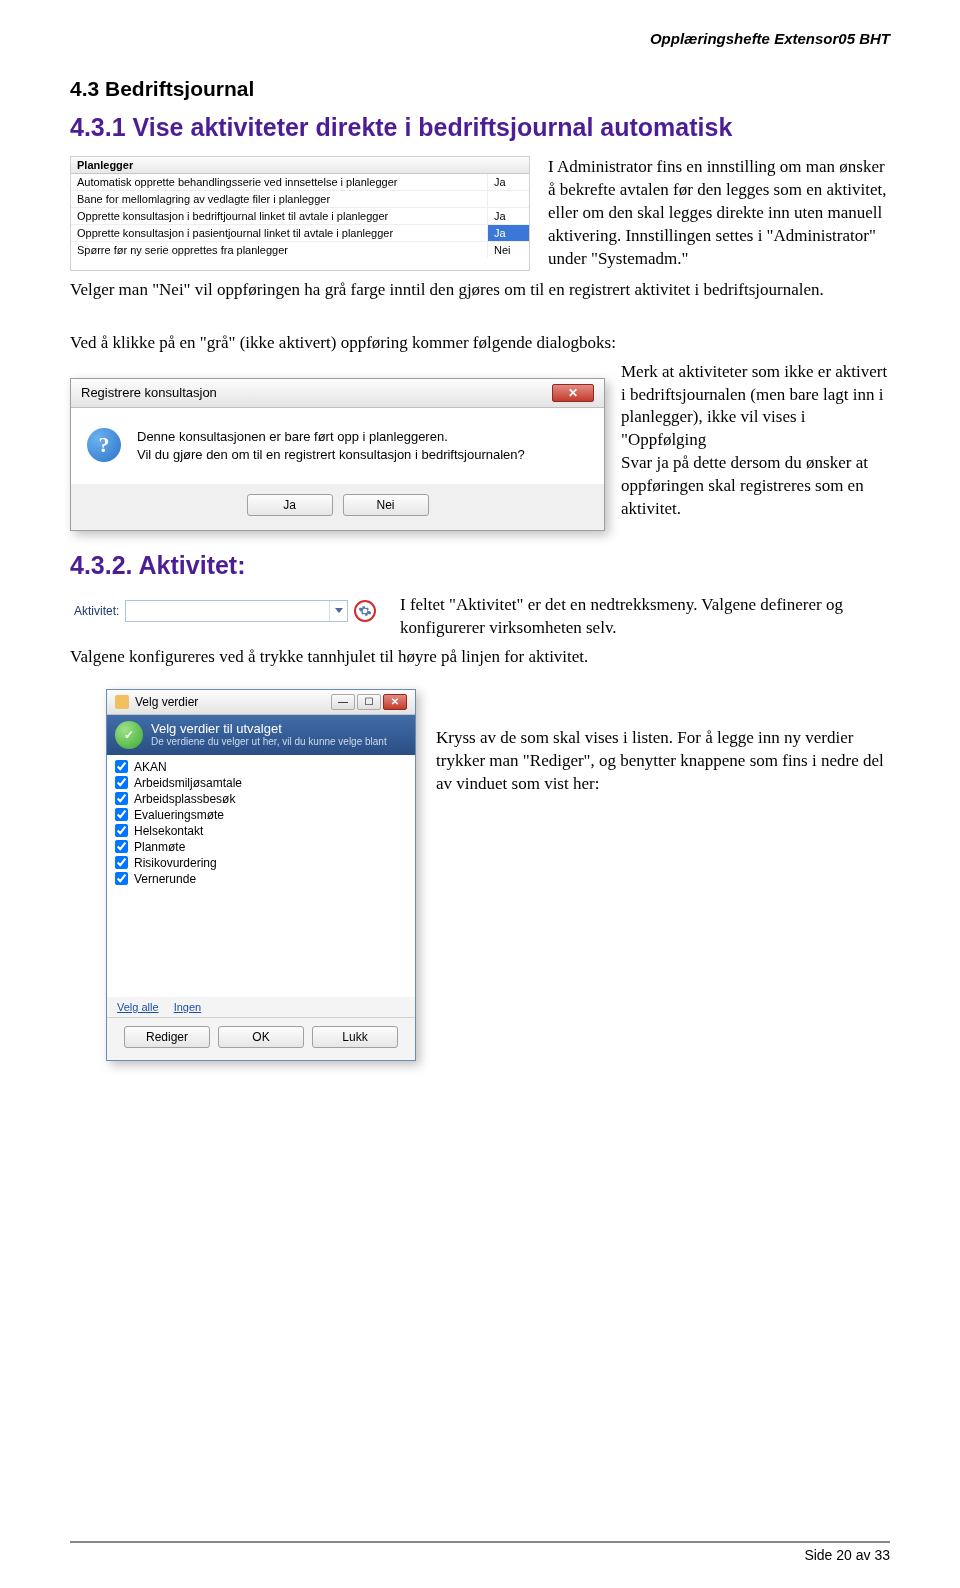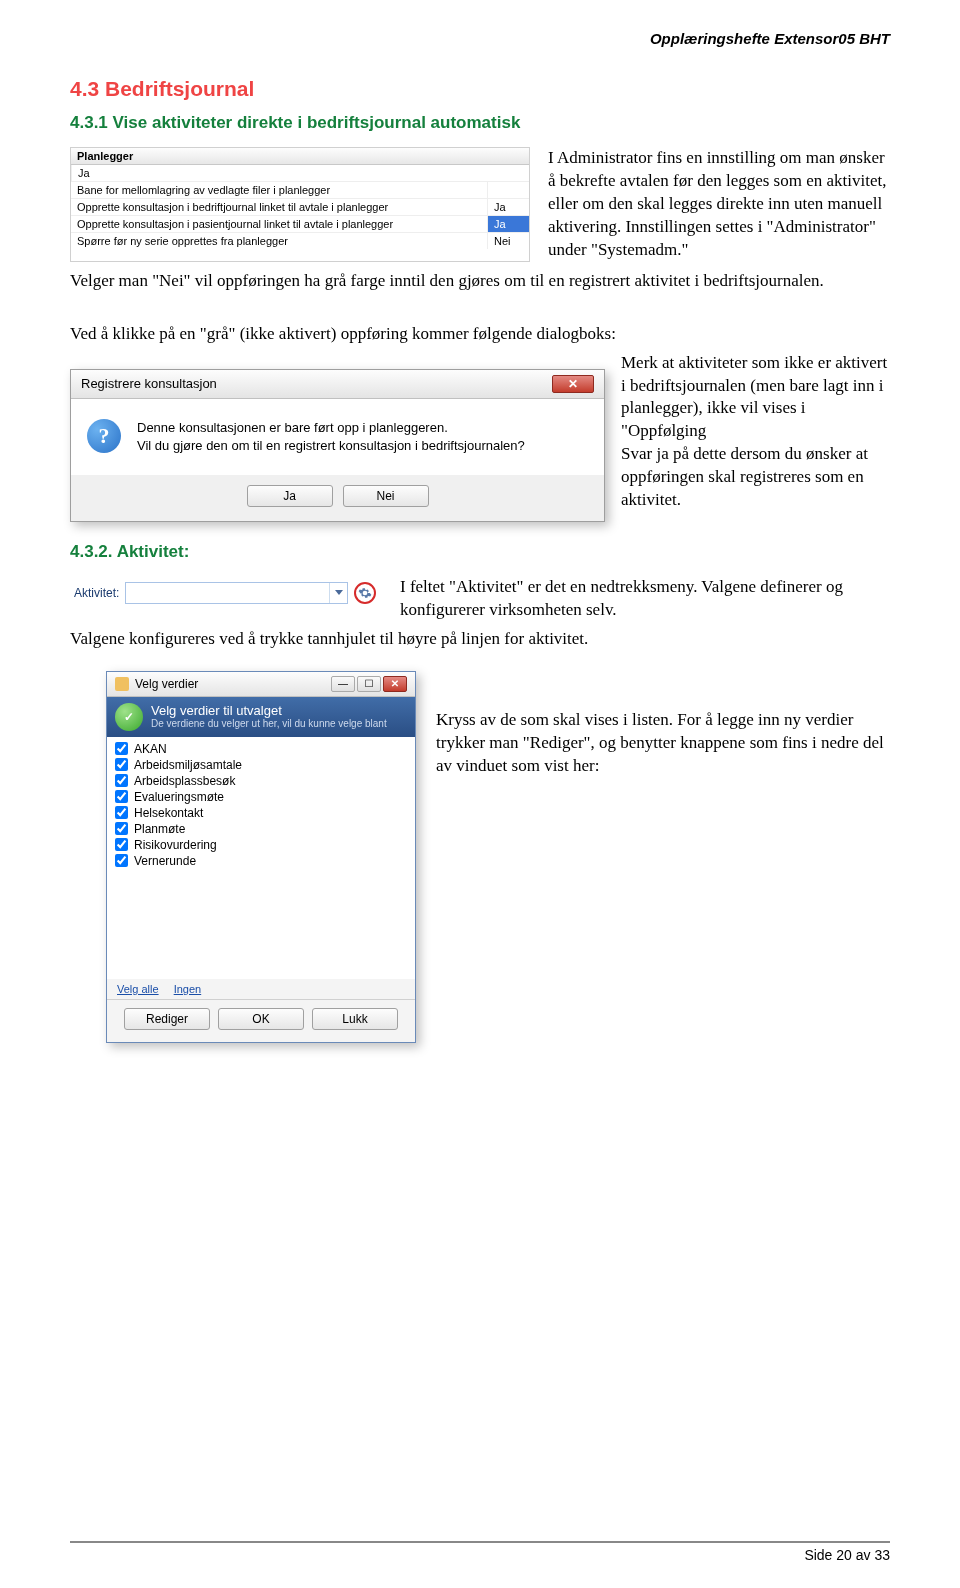--- a/index.html
+++ b/index.html
@@ -15,30 +15,30 @@
   }
   .doc-header {
     text-align: right;
     font-style: italic;
     font-weight: bold;
     font-family: Arial, sans-serif;
     font-size: 15px;
     margin-bottom: 30px;
   }
   .section-title {
-    color: #ef4444;
+    color: #000000;
     font-family: Arial, sans-serif;
     font-size: 21px;
     font-weight: bold;
     margin-bottom: 12px;
   }
   .subsection-title {
-    color: #15803d;
+    color: #4c1d95;
     font-family: Arial, sans-serif;
-    font-size: 17px;
+    font-size: 25px;
     font-weight: bold;
     margin-bottom: 14px;
   }
   .body-text { line-height: 1.35; }
   .row1 { display: flex; gap: 18px; margin-bottom: 8px; }
   .planlegger-table {
     flex: 0 0 460px;
     border: 1px solid #d0d0d0;
     font-family: 'Segoe UI', Arial, sans-serif;
     font-size: 11px;
@@ -260,20 +260,21 @@
 
 <div class="doc-header">Opplæringshefte Extensor05 BHT</div>
 
 <div class="section-title">4.3 Bedriftsjournal</div>
 <div class="subsection-title">4.3.1 Vise aktiviteter direkte i bedriftsjournal automatisk</div>
 
 <div class="row1">
   <div class="planlegger-table">
     <div class="pt-head">Planlegger</div>
     <div class="pt-row">
+      <div class="pt-label">Automatisk opprette behandlingsserie ved innsettelse i planlegger</div>
       <div class="pt-value">Ja</div>
     </div>
     <div class="pt-row">
       <div class="pt-label">Bane for mellomlagring av vedlagte filer i planlegger</div>
       <div class="pt-value"></div>
     </div>
     <div class="pt-row">
       <div class="pt-label">Opprette konsultasjon i bedriftjournal linket til avtale i planlegger</div>
       <div class="pt-value">Ja</div>
     </div>

